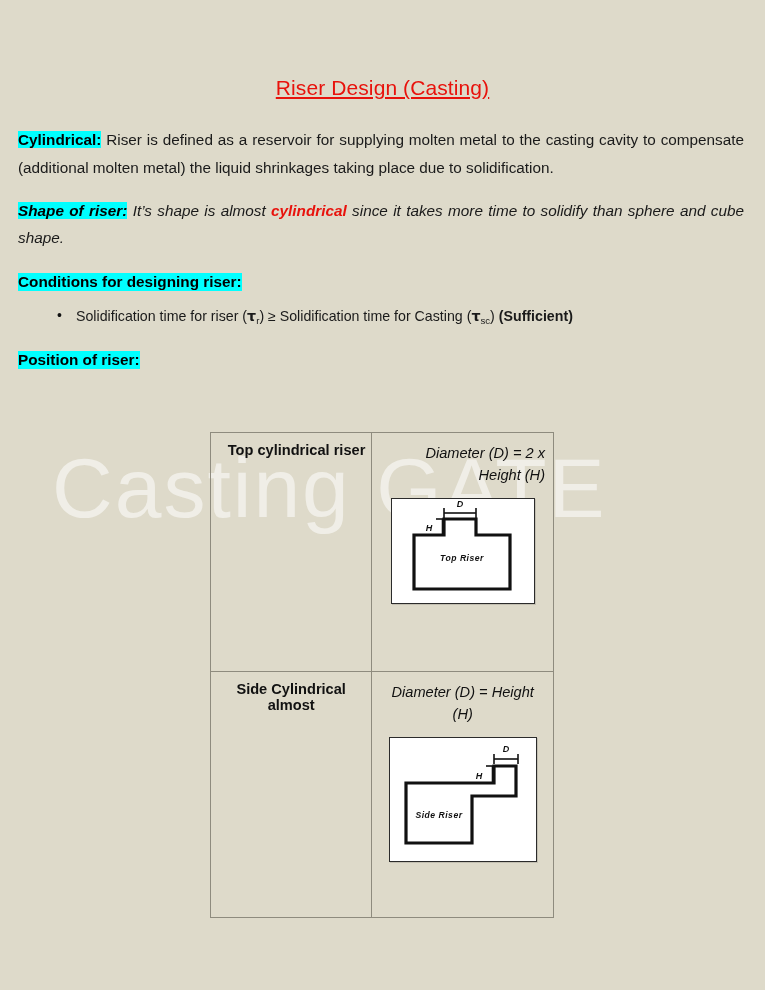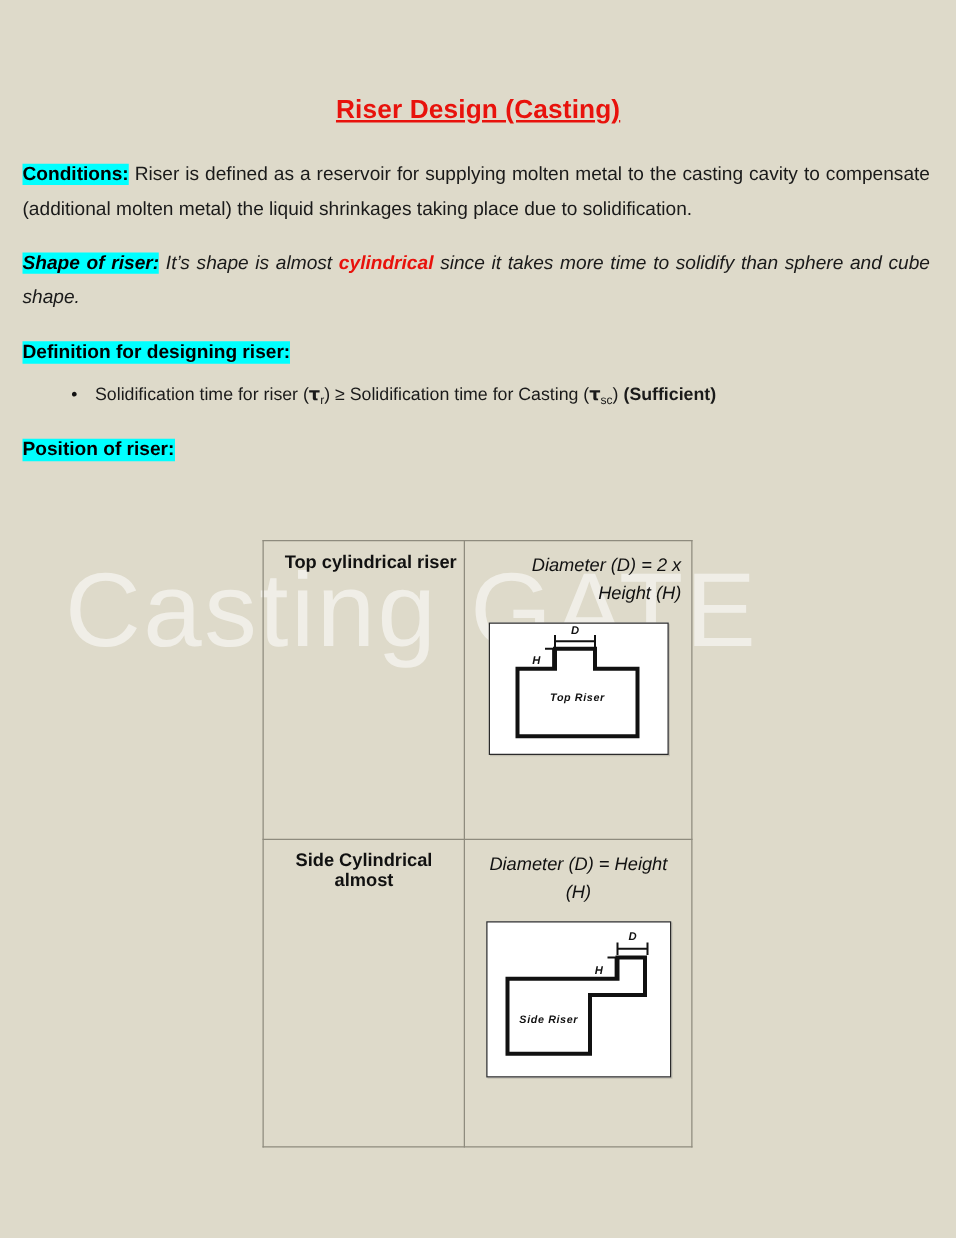--- a/index.html
+++ b/index.html
@@ -39,21 +39,21 @@
     font-family: "Liberation Sans", sans-serif;
   }
 
   .content { position: relative; z-index: 2; }
 
   
   .doc-title {
     text-align: center;
     color: #E8120C;
     font-size: 21px;
-    font-weight: bold;
+    font-weight: normal;
     text-decoration: underline;
     margin: 0;
     padding-top: 76px;
     letter-spacing: 0.1px;
   }
 
   
   .para {
     font-size: 15.3px;
     color: #1a1a1a;
@@ -178,29 +178,29 @@
 
 <div class="page">
 
   <div class="watermark">Casting GATE</div>
 
   <div class="content">
 
     <h1 class="doc-title">Riser Design (Casting)</h1>
 
     <p class="para p-def">
-      <span class="hl">Conditions:</span><span> Riser is defined as a reservoir for supplying molten metal to the casting cavity to compensate (additional molten metal) the liquid shrinkages taking place due to solidification.</span>
+      <span class="hl">Cylindrical:</span><span> Riser is defined as a reservoir for supplying molten metal to the casting cavity to compensate (additional molten metal) the liquid shrinkages taking place due to solidification.</span>
     </p>
 
     <p class="para p-shape">
       <span class="hl">Shape of riser:</span><span> It’s shape is almost </span><span class="red-bold">cylindrical</span><span> since it takes more time to solidify than sphere and cube shape.</span>
     </p>
 
     <div>
-      <span class="heading-hl">Definition for designing riser:</span>
+      <span class="heading-hl">Conditions for designing riser:</span>
     </div>
 
     <ul class="cond">
       <li>
         <span>Solidification time for riser (</span><span class="tau">τ</span><sub>r</sub><span>) ≥ Solidification time for Casting (</span><span class="tau">τ</span><sub>sc</sub><span>)</span>
         <span class="bold">(Sufficient)</span>
       </li>
     </ul>
 
     <div class="heading-pos">

